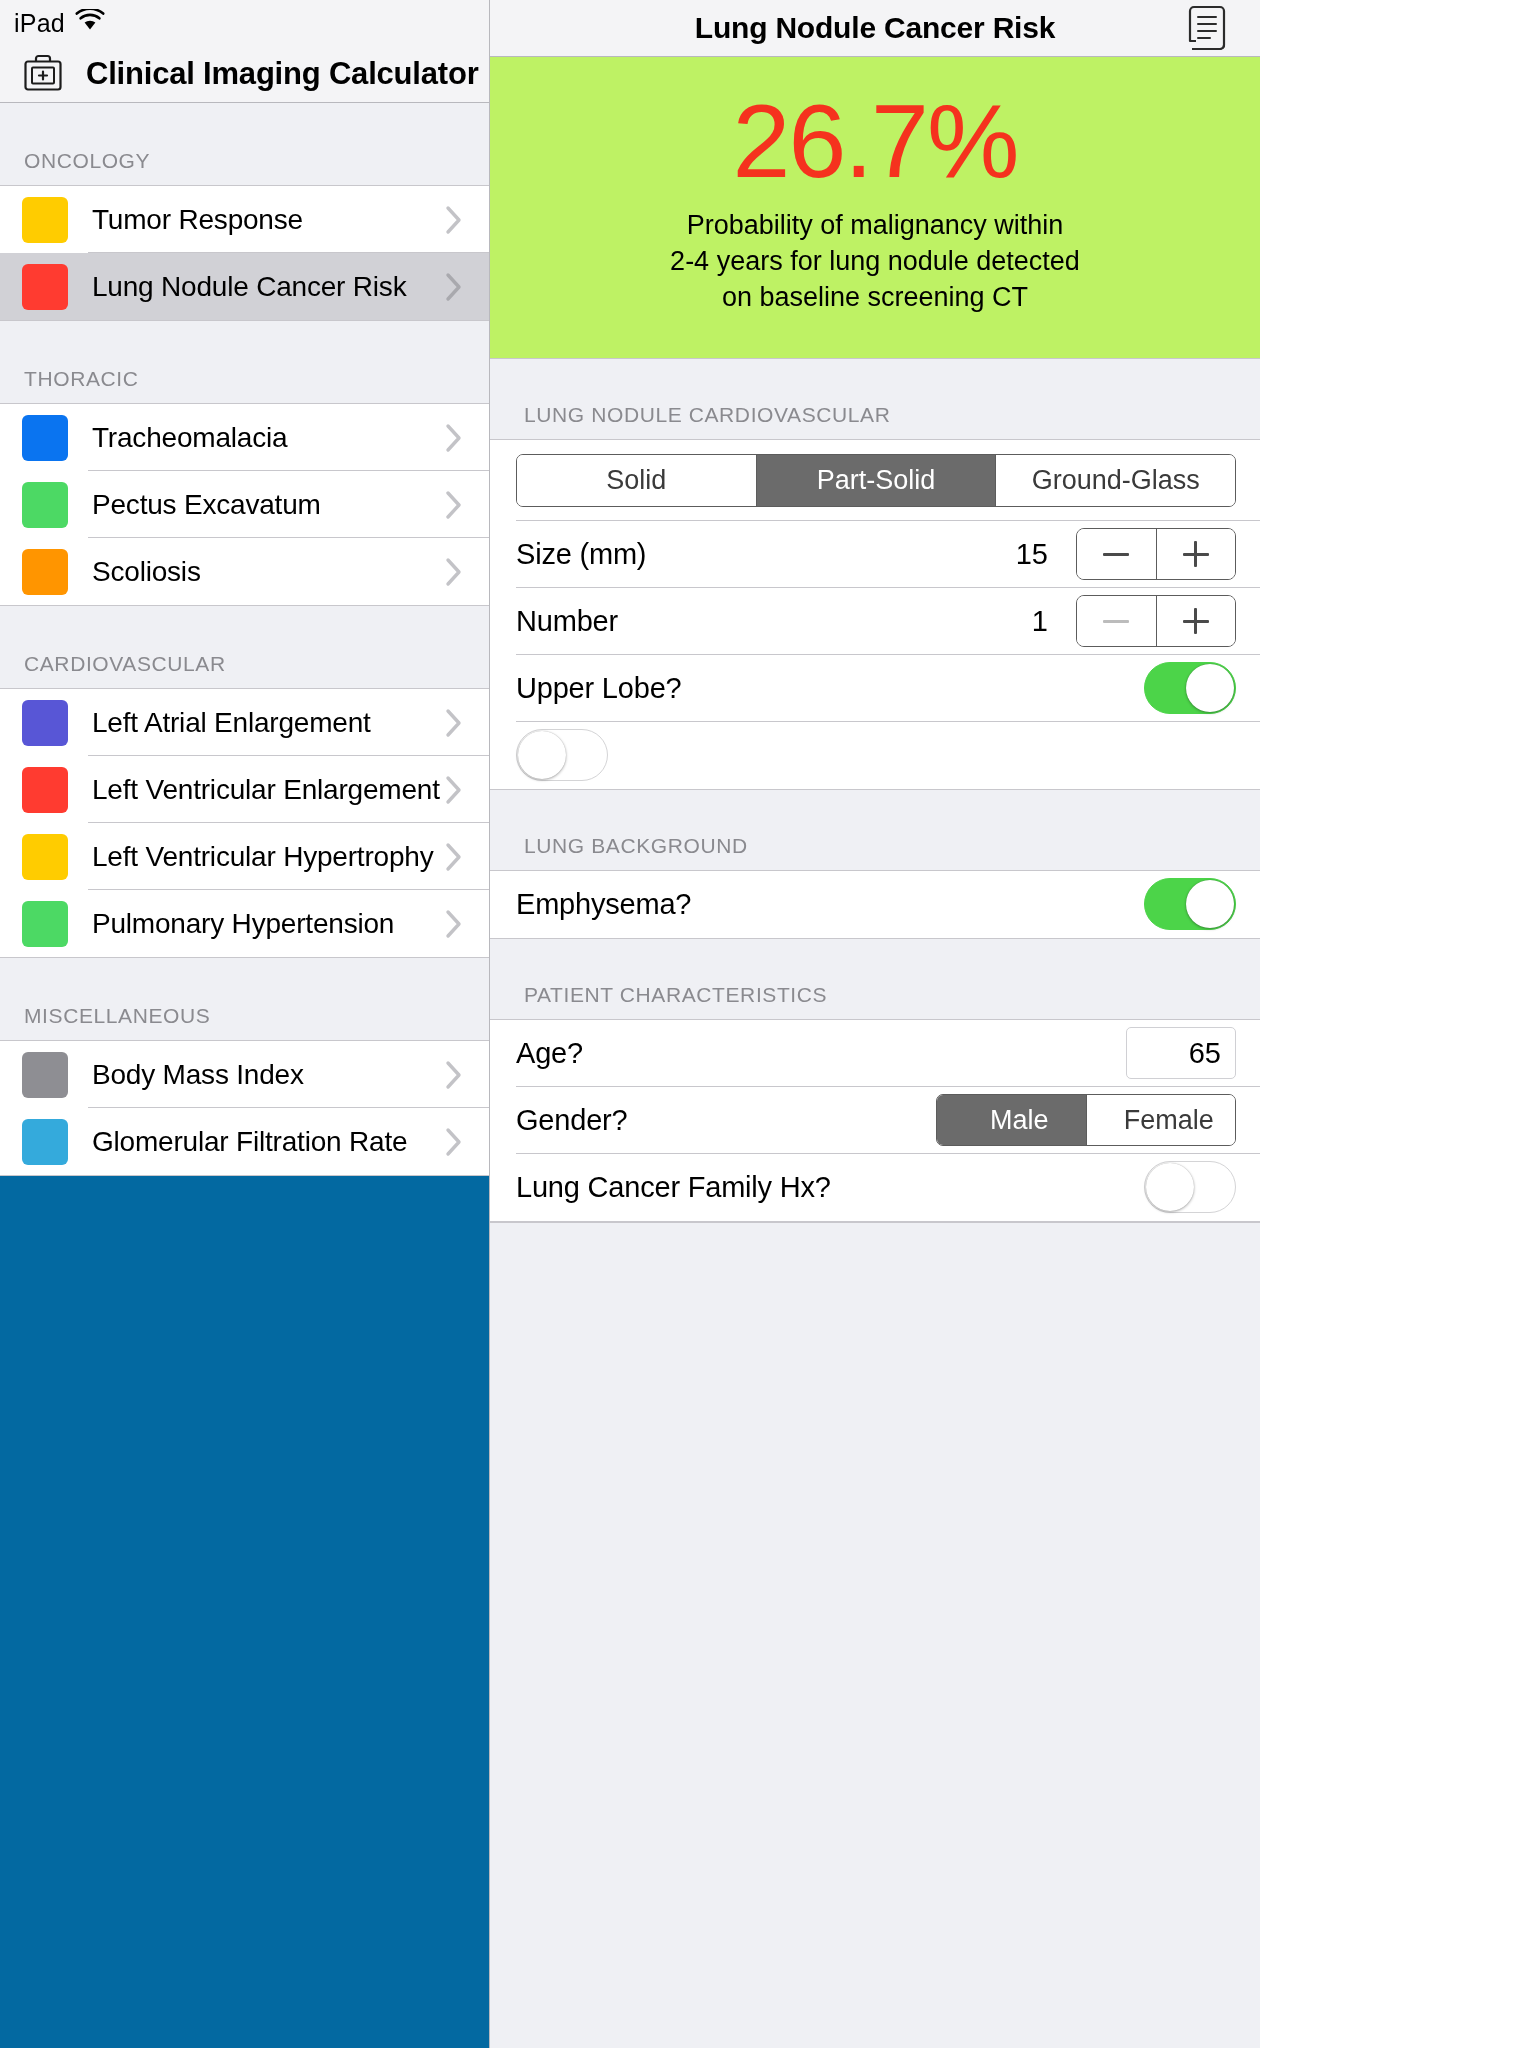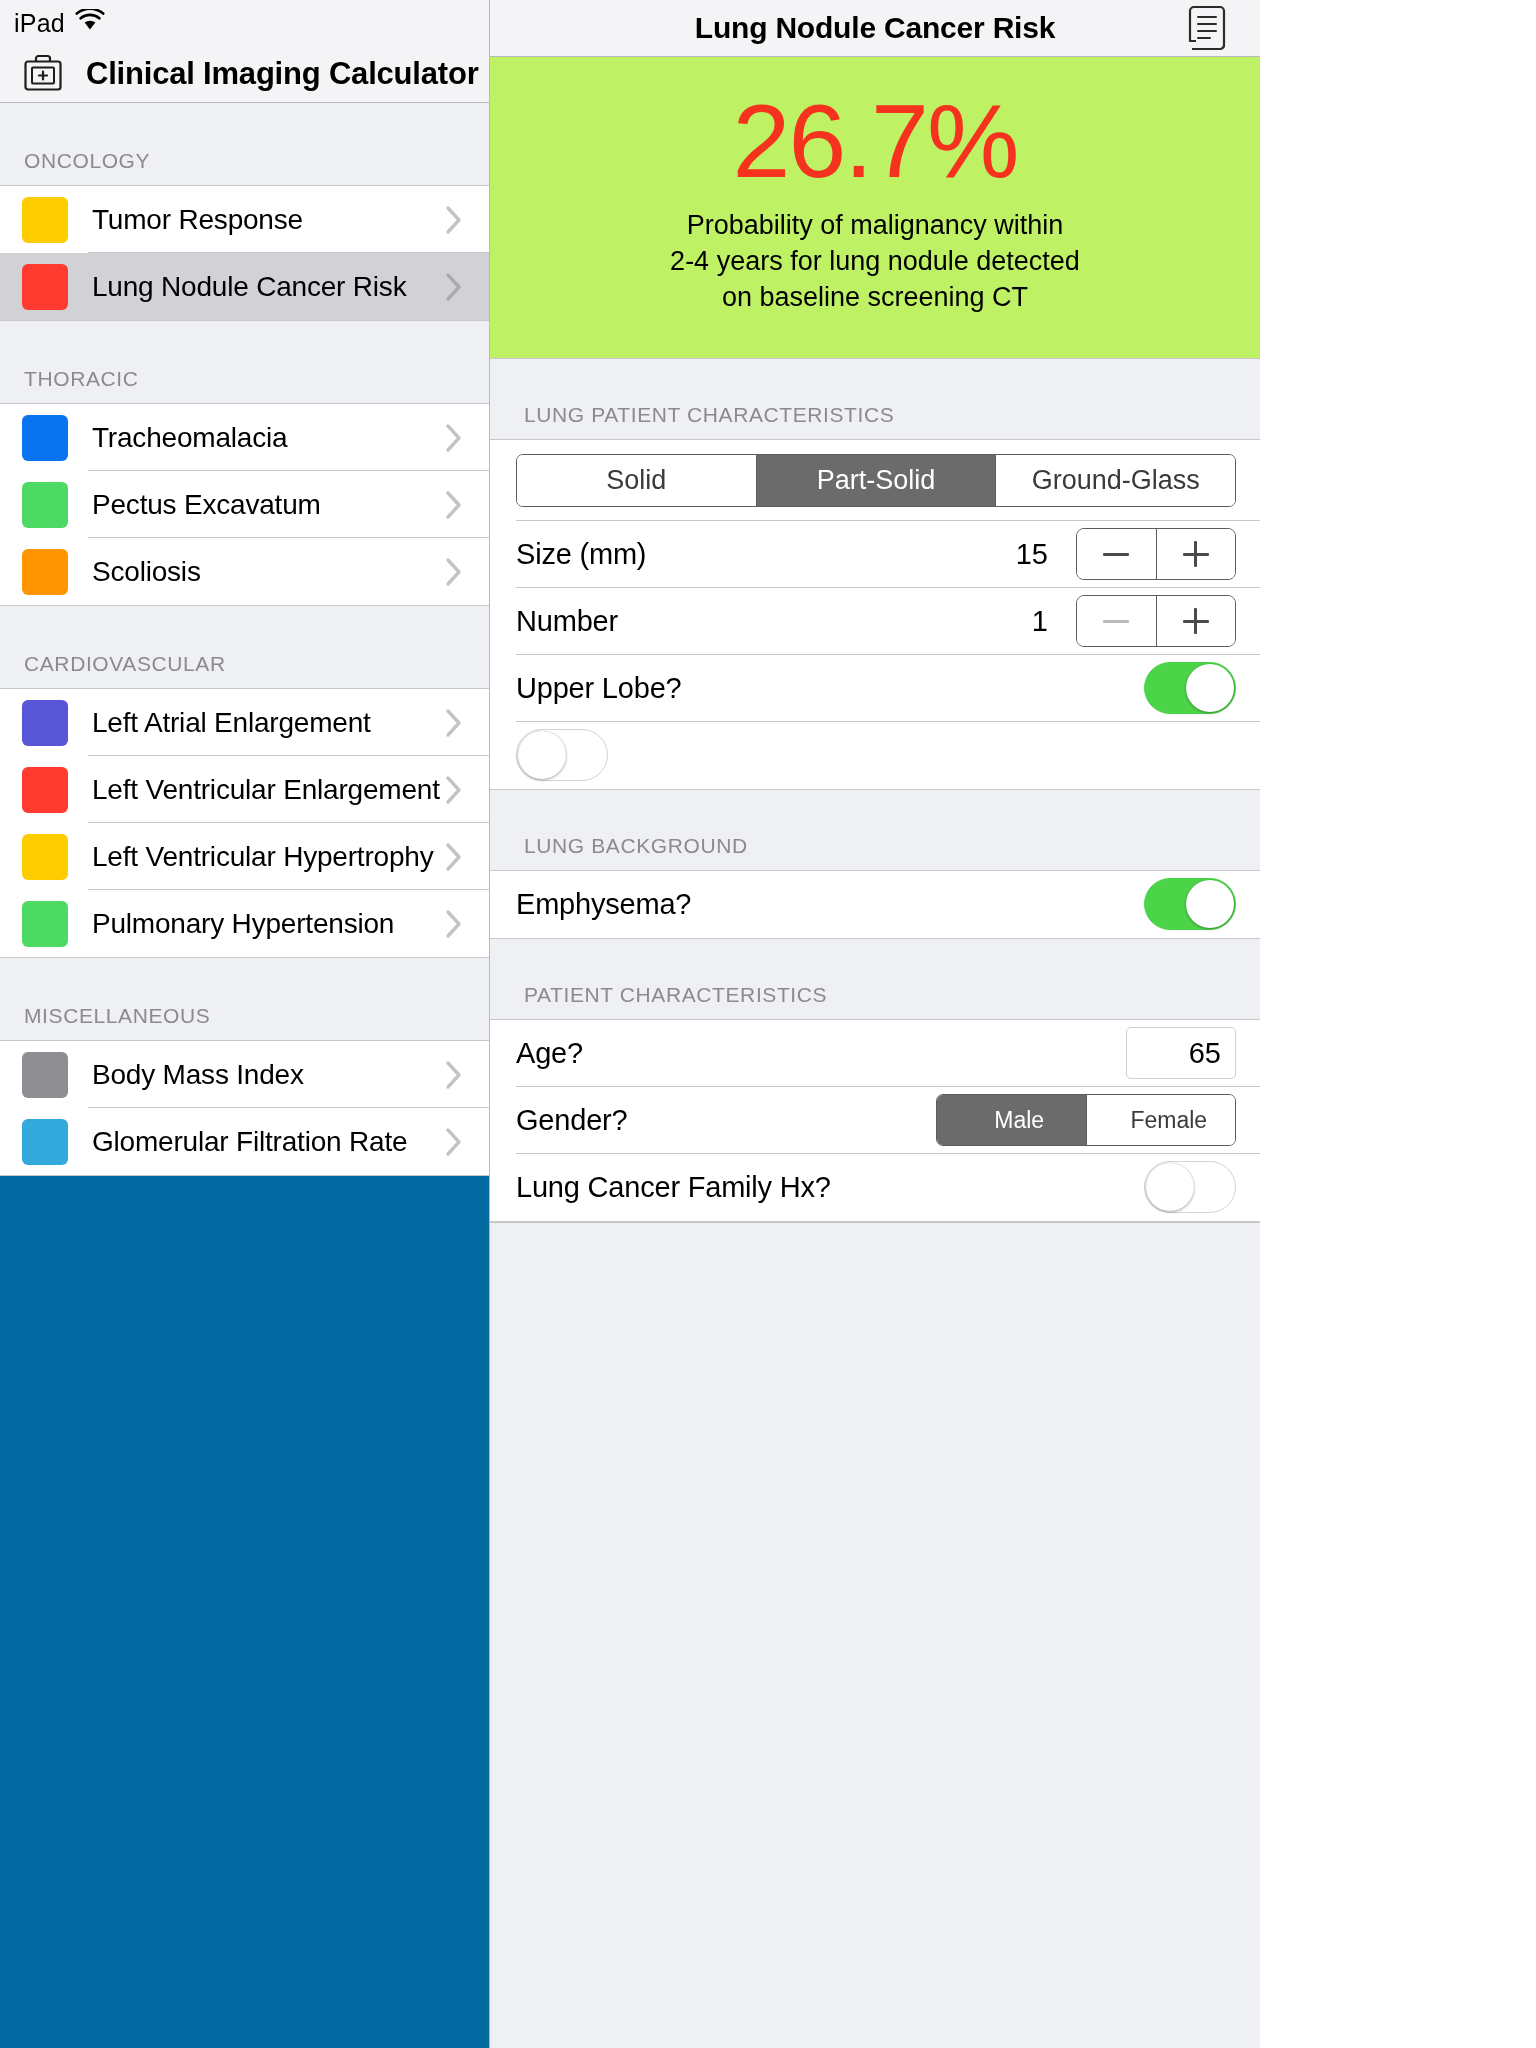--- a/index.html
+++ b/index.html
@@ -168,21 +168,21 @@
 
   
   .textfield {
     width: 110px; height: 52px; border: 1.5px solid #d0d0d4; border-radius: 5px;
     display: flex; align-items: center; justify-content: flex-end;
     padding-right: 14px; font-size: 29px; color: #000; background: #fff; flex: none;
   }
   
   .seg-sm { display: flex; width: 300px; height: 52px; border: 1.5px solid #5c5c5c;
     border-radius: 7px; overflow: hidden; flex: none; }
-  .seg-sm .seg-item { font-size: 23px; padding-left: 16px; }
+  .seg-sm .seg-item { font-size: 27px; padding-left: 16px; }
 
   .dt-filler { background: #eff0f4; flex: 1; border-top: 1px solid #c8c7cc; }
 </style>
 </head>
 <body>
 
 <div class="screen">
 
   <div class="sidebar">
 
@@ -348,21 +348,21 @@
 
       <div class="result-card">
         <div class="result-pct" style="color:#F5321E">26.7%</div>
         <div class="result-desc">
           <div>Probability of malignancy within</div>
           <div>2-4 years for lung nodule detected</div>
           <div>on baseline screening CT</div>
         </div>
       </div>
 
-      <div class="grp-head">LUNG PATIENT CHARACTERISTICS</div>
+      <div class="grp-head">LUNG NODULE CARDIOVASCULAR</div>
       <div class="card">
 
         <div class="row segrow nolines">
           <div class="seg">
             <div class="seg-item">Solid</div>
             <div class="seg-item on">Part-Solid</div>
             <div class="seg-item">Ground-Glass</div>
           </div>
           <span class="hairline2" style="display:block;left:26px;"></span>
         </div>

